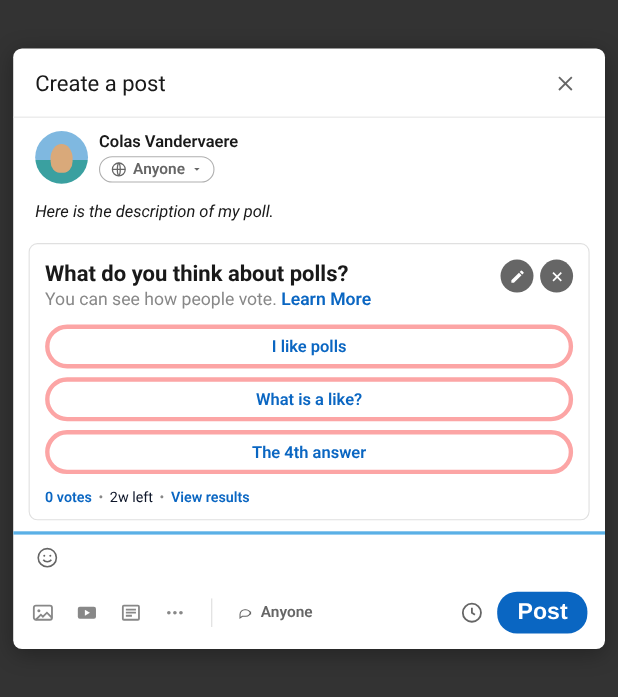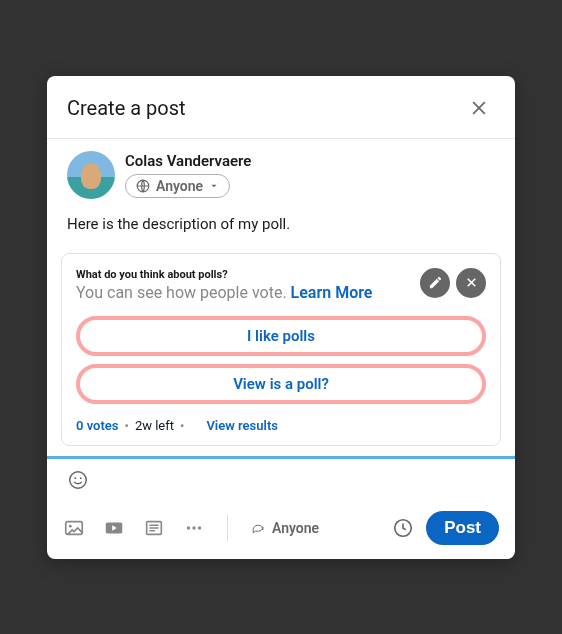--- a/index.html
+++ b/index.html
@@ -7,21 +7,21 @@
     background: #333;
     font-family: -apple-system, BlinkMacSystemFont, "Segoe UI", Roboto, sans-serif;
     display: flex;
     align-items: center;
     justify-content: center;
     min-height: 634px;
     width: 562px;
   }
   .modal {
     background: #fff;
-    width: 468px;
+    width: 538px;
     border-radius: 8px;
     box-shadow: 0 4px 20px rgba(0,0,0,0.3);
     overflow: hidden;
   }
   .modal-header {
     display: flex;
     align-items: center;
     justify-content: space-between;
     padding: 16px 20px 14px 20px;
     border-bottom: 1px solid #e6e6e6;
@@ -82,35 +82,36 @@
     width: fit-content;
     cursor: pointer;
   }
   .visibility-chip svg.globe { width: 14px; height: 14px; }
   .visibility-chip svg.caret { width: 10px; height: 10px; }
 
   .post-body {
     padding: 12px 36px 0 20px;
     font-size: 15px;
     color: rgba(0,0,0,0.9);
+    font-style: italic;
   }
 
   .poll-card {
     margin: 20px 14px 0 14px;
     border: 1px solid #e0e0e0;
     border-radius: 8px;
     padding: 14px 14px 12px 14px;
   }
   .poll-head {
     display: flex;
     align-items: flex-start;
     justify-content: space-between;
   }
   .poll-title {
-    font-size: 11px;
+    font-size: 20px;
     font-weight: 700;
     color: rgba(0,0,0,0.9);
   }
   .poll-sub {
     font-size: 16px;
     color: #888;
     margin-top: 2px;
   }
   .poll-sub .lm { color: #0a66c2; font-weight: 600; cursor: pointer; }
   .poll-actions { display: flex; gap: 6px; }
@@ -138,21 +139,21 @@
   .poll-footer {
     display: flex;
     align-items: center;
     gap: 6px;
     margin-top: 14px;
     font-size: 13px;
   }
   .pf-votes { color: #0a66c2; font-weight: 600; }
   .pf-time { color: #0f172a; }
   .pf-dot { color: #888; }
-  .pf-view { color: #0a66c2; font-weight: 600; cursor: pointer; margin-left: 16px; }
+  .pf-view { color: #0a66c2; font-weight: 600; cursor: pointer; }
 
   .progress-line {
     height: 3px;
     background: #5ab0e6;
     margin-top: 10px;
     width: 100%;
   }
 
   .emoji-row {
     padding: 10px 20px 8px 20px;
@@ -189,21 +190,21 @@
   .share-chip svg { width: 16px; height: 16px; }
   .footer-right { display: flex; align-items: center; gap: 12px; }
   .clock { color: #666; cursor: pointer; display:flex; }
   .clock svg { width: 22px; height: 22px; }
   .post-btn {
     background: #0a66c2;
     color: #fff;
     border: none;
     border-radius: 18px;
     padding: 7px 18px;
-    font-size: 17px;
+    font-size: 21px;
     font-weight: 600;
     cursor: pointer;
   }
 </style>
 </head>
 <body>
 
 <div class="modal">
 
   <div class="modal-header">
@@ -254,21 +255,22 @@
           <svg viewBox="0 0 24 24" fill="none" stroke="currentColor" stroke-width="2.5">
             <line x1="6" y1="6" x2="18" y2="18"></line>
               <line x1="18" y1="6" x2="6" y2="18"></line>
           </svg>
         </div>
       </div>
     </div>
 
     <div class="poll-options">
       <div class="poll-option">I like polls</div>
-      <div class="poll-option">View is a poll?</div>
+      <div class="poll-option">What is a like?</div>
+      <div class="poll-option">The 4th answer</div>
     </div>
 
     <div class="poll-footer">
       <span class="pf-votes">0 votes</span>
       <span class="pf-dot">•</span>
       <span class="pf-time">2w left</span>
       <span class="pf-dot">•</span>
       <span class="pf-view">View results</span>
     </div>
   </div>

